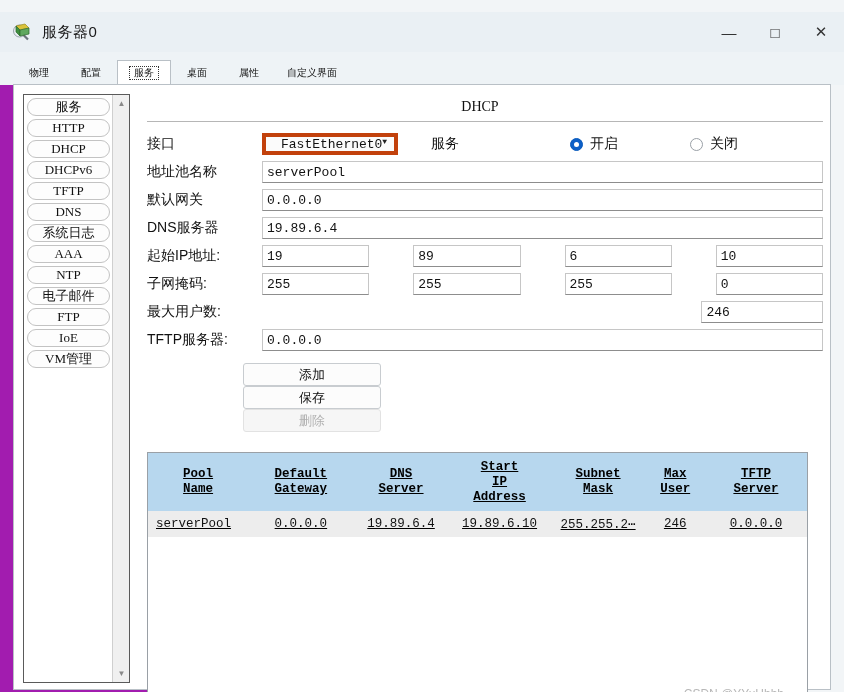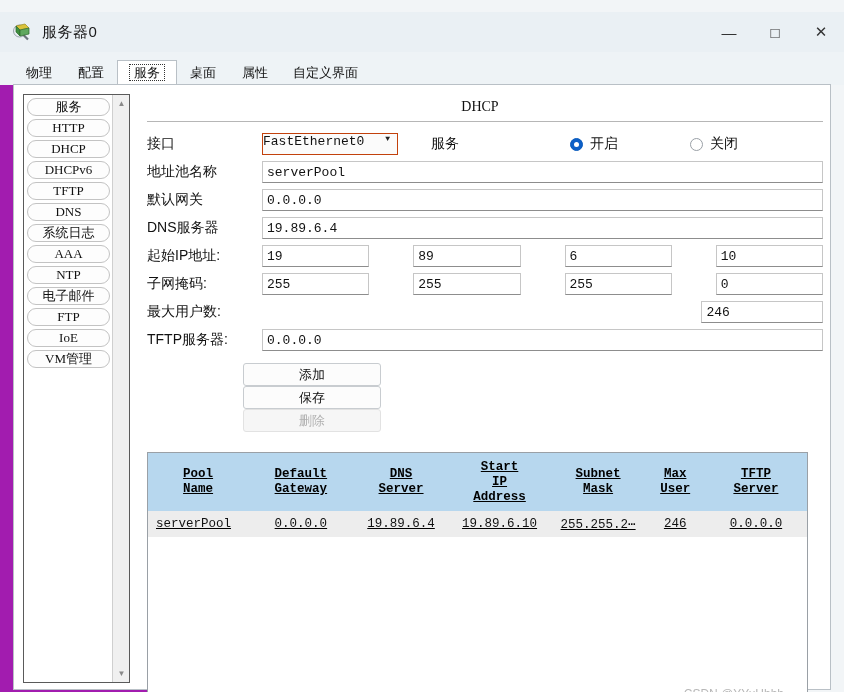--- a/index.html
+++ b/index.html
@@ -72,21 +72,21 @@
     padding-left: 13px;
     box-sizing: border-box;
   }
   .tab {
     height: 25px;
     min-width: 52px;
     padding: 0 11px;
     display: flex;
     align-items: center;
     justify-content: center;
-    font-size: 13px;
+    font-size: 10px;
     color: #111;
     background: #eef3f6;
     border: 1px solid transparent;
     box-sizing: border-box;
     font-family: "Liberation Sans", sans-serif;
   }
   .tab.selected {
     background: #ffffff;
     border: 1px solid #b9c0c6;
     border-bottom-color: #ffffff;
@@ -202,27 +202,27 @@
     display: flex;
     align-items: center;
   }
   .txt.wide { width: 568px; }
   .txt.quarter { width: 136px; margin-right: 25px; }
   .txt.quarter.last { margin-right: 0; }
   .spacer-q { width: 136px; margin-right: 7px; }
 
   .combo {
     width: 136px; height: 22px;
-    border: 1px solid #c2410c;
+    border: 4px solid #c2410c;
     background: #fbfbfb;
     display: flex;
     font-size: 13px;
     font-family: "Liberation Mono", monospace;
     color: #111;
-    padding-left: 0;
+    padding-left: 15px;
     box-sizing: border-box;
     position: relative;
   }
   .combo .caret {
     position: absolute;
     right: 7px;
     font-size: 8px;
     color: #222;
   }
   .svc-label {

